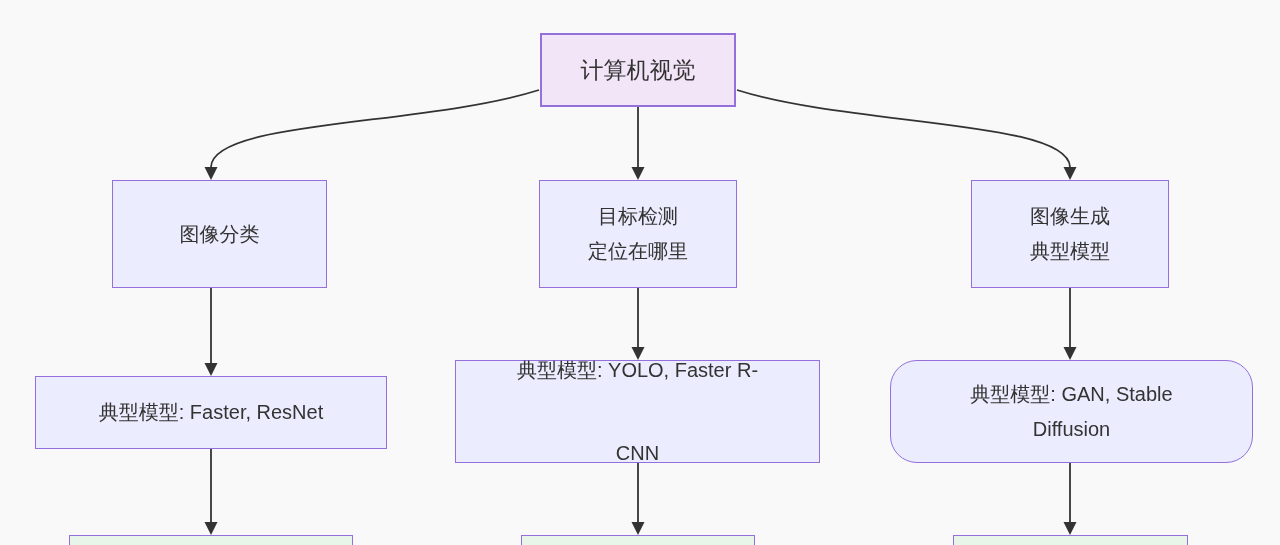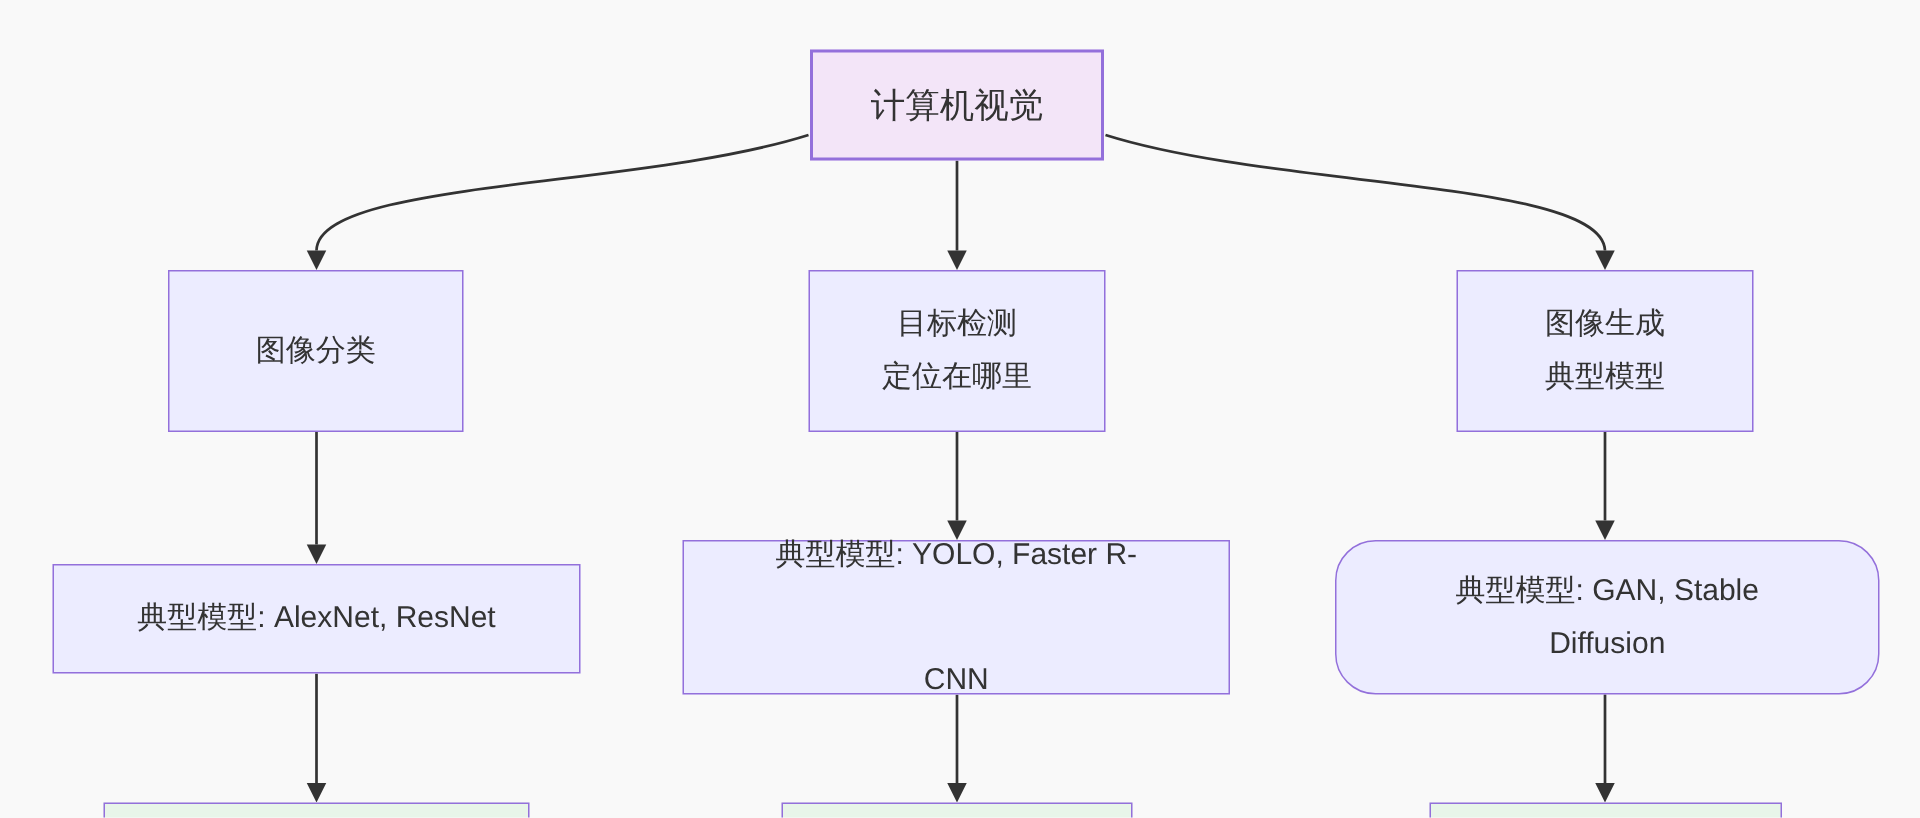--- a/index.html
+++ b/index.html
@@ -54,21 +54,21 @@
     white-space: nowrap;
   }
   
   #node-root {
     left: 540px; top: 33px; width: 196px; height: 74px;
     background: #f3e5f8;
     border-width: 2px;
     font-size: 23px;
   }
   
-  #node-classification { left: 112px; top: 180px; width: 197px; height: 108px; }
+  #node-classification { left: 112px; top: 180px; width: 215px; height: 108px; }
   #node-detection      { left: 539px; top: 180px; width: 198px; height: 108px; text-align: right; }
   #node-generation     { left: 971px; top: 180px; width: 198px; height: 108px; text-align: center; }
   
   #node-classification-models { left: 35px;  top: 376px; width: 352px; height: 73px; }
   #node-detection-models      { left: 455px; top: 360px; width: 365px; height: 103px; gap: 48px; }
   #node-generation-models     { left: 890px; top: 360px; width: 363px; height: 103px; border-radius: 27px; }
   
   .leaf {
     background: #e8f5e9;
     height: 60px;
@@ -124,21 +124,21 @@
     <span class="line">目标检测</span>
     <span class="line">定位在哪里</span>
   </div>
 
   <div class="node" id="node-generation">
     <span class="line">图像生成</span>
     <span class="line">典型模型</span>
   </div>
 
   <div class="node" id="node-classification-models">
-    <span class="line">典型模型: AlexNet, ResNet</span>
+    <span class="line">典型模型: Faster, ResNet</span>
   </div>
 
   <div class="node" id="node-detection-models">
     <span class="line">典型模型: YOLO, Faster R-</span>
     <span class="line">CNN</span>
   </div>
 
   <div class="node" id="node-generation-models">
     <span class="line">典型模型: GAN, Stable</span>
     <span class="line">Diffusion</span>

